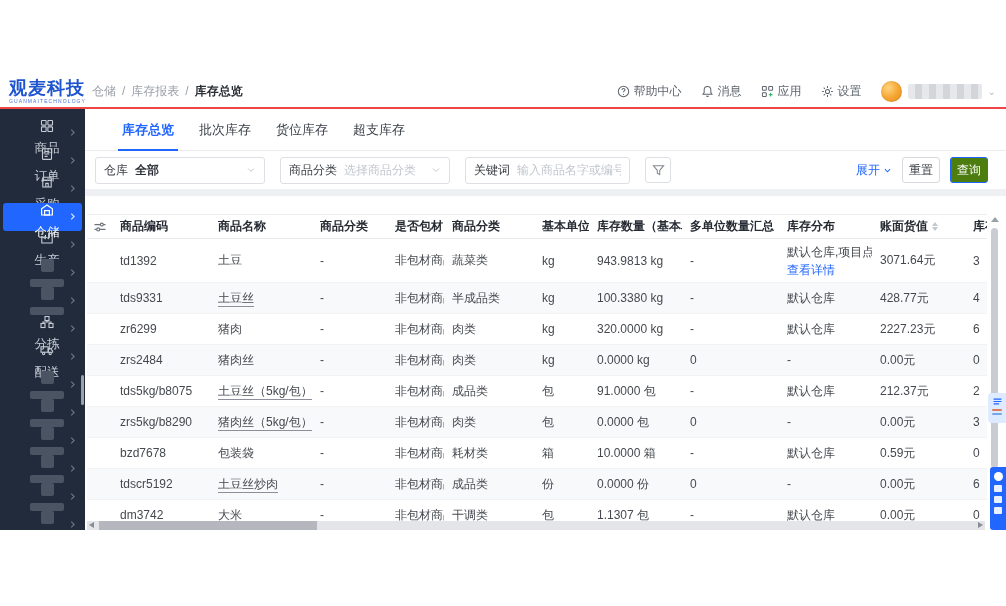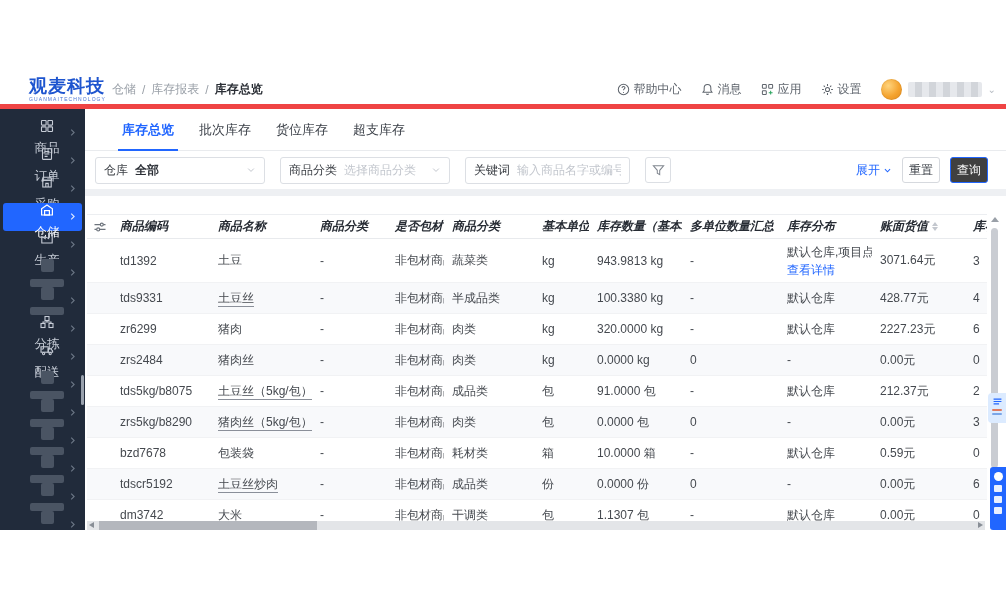--- a/index.html
+++ b/index.html
@@ -2,21 +2,21 @@
 <html><head>
 <meta charset="utf-8">
 <style>
   *{margin:0;padding:0;box-sizing:border-box;}
   html,body{background:#ffffff;}
   body{font-family:"Liberation Sans","DejaVu Sans",sans-serif;}
   .screen{position:relative;width:1006px;height:606px;background:#fff;overflow:hidden;}
   .app{position:absolute;top:75px;left:0;width:1006px;height:455px;background:#fff;}
 
   
-  .topbar{position:absolute;top:0;left:0;right:0;height:34px;background:#fff;border-bottom:5px solid #ef4444;display:flex;align-items:center;z-index:5;padding-left:20px;}
+  .topbar{position:absolute;top:0;left:0;right:0;height:34px;background:#fff;border-bottom:2px solid #ef4444;display:flex;align-items:center;z-index:5;}
   .logo{width:88px;padding-left:9px;display:flex;flex-direction:column;justify-content:center;line-height:1;}
   .logo-title{font-size:18px;font-weight:bold;color:#1e55cf;letter-spacing:1px;white-space:nowrap;}
   .logo-sub{font-size:5px;color:#4a74d4;letter-spacing:1.1px;margin-top:2px;white-space:nowrap;}
   .breadcrumb{display:flex;align-items:center;gap:6px;font-size:12px;color:#9aa0a8;margin-left:4px;}
   .breadcrumb .crumb-cur{color:#2b2f36;font-weight:bold;}
   .topbar-right{margin-left:auto;display:flex;align-items:center;gap:19px;padding-right:10px;}
   .tb-action{display:flex;align-items:center;gap:4px;font-size:12px;color:#5f656d;cursor:pointer;}
   .tb-action svg{display:block;}
   .avatar-wrap{display:flex;align-items:center;gap:6px;}
   .avatar{width:21px;height:21px;border-radius:50%;background:radial-gradient(circle at 35% 32%,#ffd47d 0%,#f4a32f 55%,#e08a1d 100%);box-shadow:inset 0 0 0 1px rgba(0,0,0,.05);}
@@ -46,38 +46,38 @@
   .select-box{display:flex;align-items:center;height:27px;border:1px solid #dcdfe4;border-radius:3px;padding:0 8px;font-size:12px;color:#333;gap:7px;background:#fff;cursor:pointer;}
   .sb-label{color:#383c42;white-space:nowrap;}
   .sb-value{color:#2b2f36;white-space:nowrap;font-weight:bold;}
   .sb-placeholder{color:#c2c6cd;white-space:nowrap;overflow:hidden;}
   .sb-caret{margin-left:auto;color:#c2c6cd;flex:none;display:flex;}
   .funnel-btn{width:26px;height:26px;border:1px solid #dcdfe4;border-radius:3px;display:flex;align-items:center;justify-content:center;color:#80868f;background:#fff;cursor:pointer;}
   .filter-actions{margin-left:auto;display:flex;align-items:center;gap:10px;padding-right:18px;}
   .expand-link{display:flex;align-items:center;gap:3px;color:#2166ff;font-size:12px;cursor:pointer;white-space:nowrap;}
   .btn{height:26px;min-width:34px;padding:0 6px;border-radius:3px;font-size:12px;display:flex;align-items:center;justify-content:center;cursor:pointer;white-space:nowrap;}
   .btn-plain{border:1px solid #d6d9de;background:#fff;color:#3a3f46;}
-  .btn-primary{border:1px solid #2166ff;background:#404040;color:#fff;}
+  .btn-primary{border:1px solid #2166ff;background:#4d7c0f;color:#fff;}
 
   .section-divider{height:7px;background:#eef0f3;margin-top:3px;}
 
   .count-row{height:25px;display:flex;align-items:center;padding:0 16px 0 10px;font-size:12px;color:#2b2f36;margin-top:4px;}
   .count-label{font-weight:bold;}
   .count-value{color:#2166ff;margin-left:4px;font-weight:bold;}
   .export-link{margin-left:auto;color:#2166ff;cursor:pointer;}
 
   
   .table-wrap{position:absolute;top:105px;left:2px;width:900px;bottom:9px;overflow:hidden;}
   table{border-collapse:collapse;table-layout:fixed;width:958px;font-size:12px;}
   thead th{height:24px;text-align:left;font-weight:bold;color:#262b33;padding:0 4px 0 8px;border-top:1px solid #eceef1;border-bottom:1px solid #e8eaed;background:#fff;white-space:nowrap;overflow:hidden;}
   tbody td{padding:0 4px 0 8px;border-bottom:1px solid #f1f2f4;color:#45494f;white-space:nowrap;overflow:hidden;vertical-align:middle;}
   tbody tr{height:31px;}
   tbody tr.tall{height:44px;}
   tbody tr.striped td{background:#f8f9fb;}
-  .th-inner{display:inline-flex;align-items:center;gap:4px;font-style:italic;}
+  .th-inner{display:inline-flex;align-items:center;gap:4px;}
   .sorter{display:inline-flex;flex-direction:column;gap:1px;}
   .sorter i{display:block;width:0;height:0;border-left:3.5px solid transparent;border-right:3.5px solid transparent;}
   .sorter .up{border-bottom:4px solid #c3c7ce;}
   .sorter .down{border-top:4px solid #c3c7ce;}
   .name-u{border-bottom:1px solid #8a8f99;padding-bottom:1px;cursor:pointer;}
   .dist-link{color:#2166ff;cursor:pointer;margin-top:2px;}
   .dist-two{line-height:16px;}
   .colset-icon{color:#6d737c;display:flex;align-items:center;cursor:pointer;}
 
   

